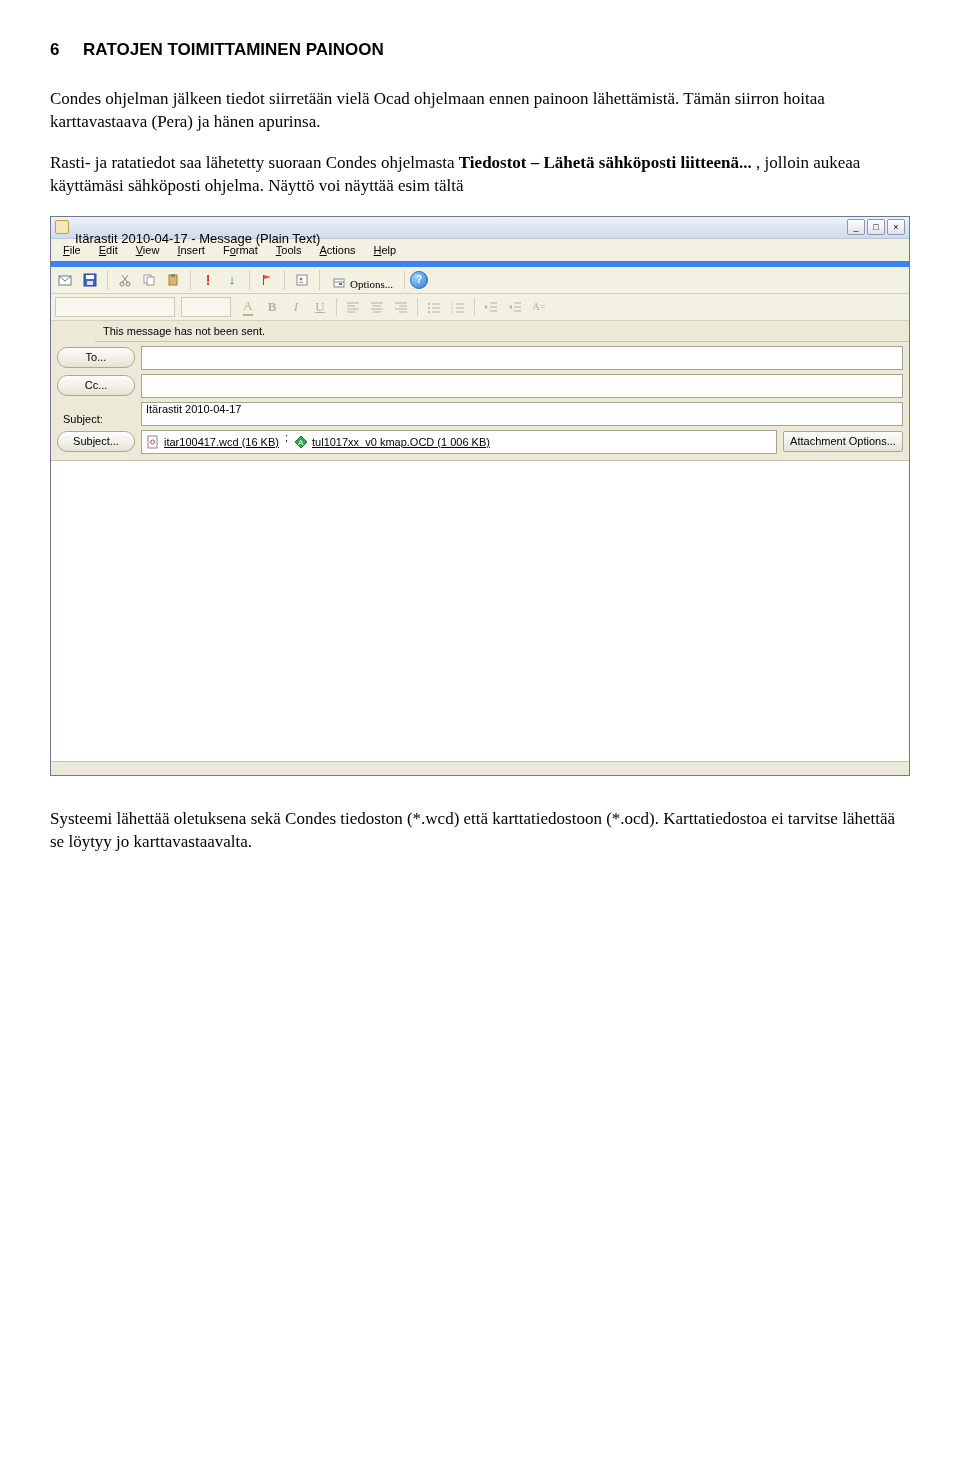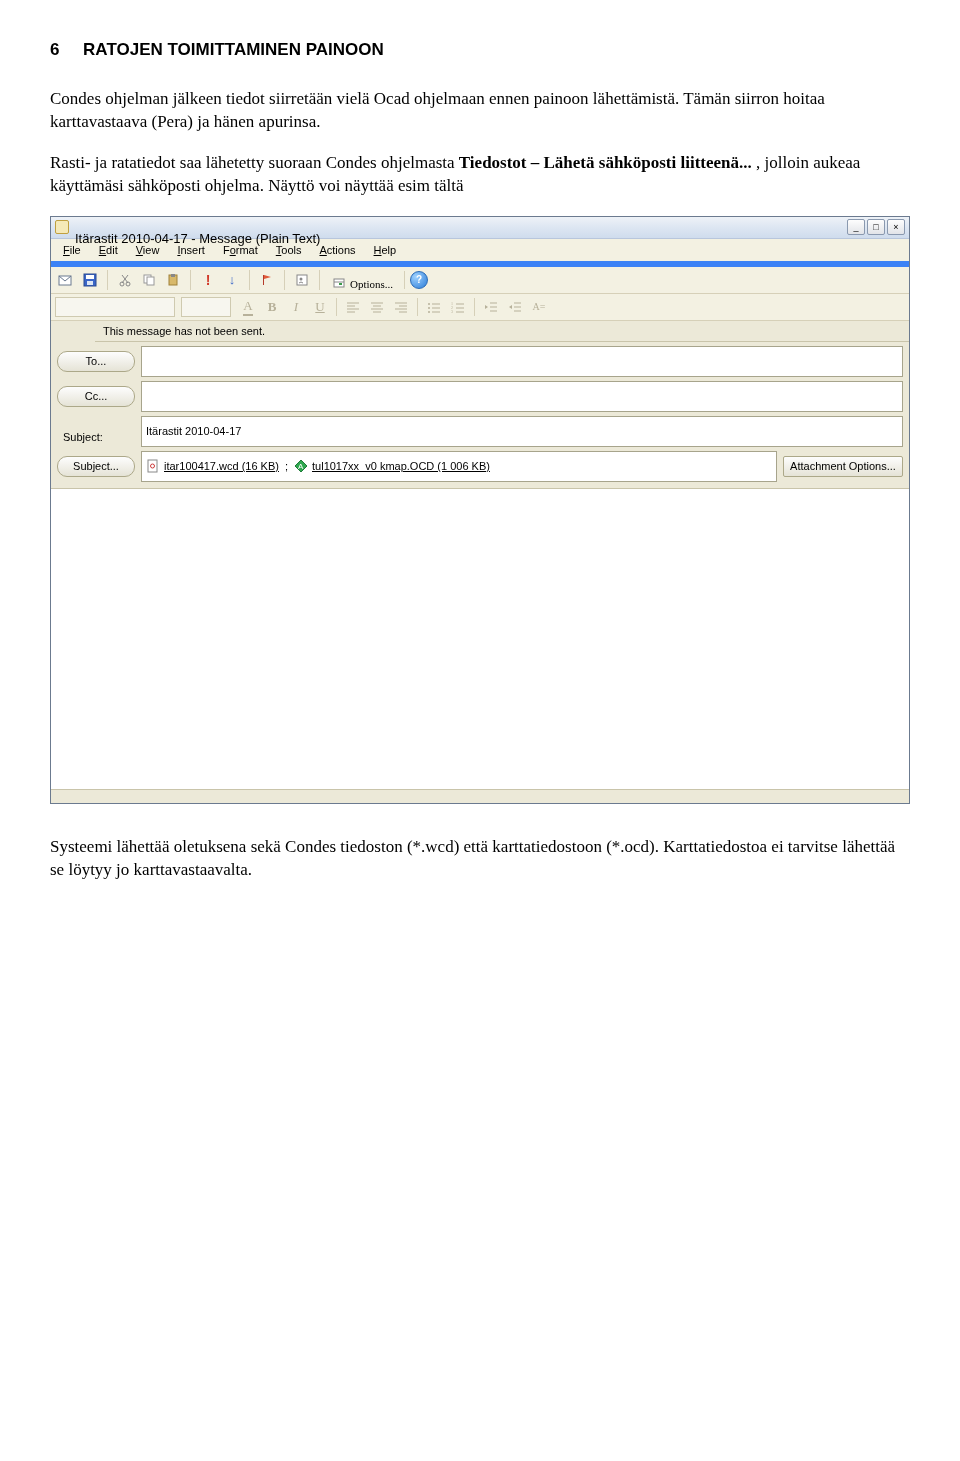--- a/index.html
+++ b/index.html
@@ -164,27 +164,26 @@
     line-height:19px;
   }
   .field-label{
     width:78px;
     font-size:11px;
     padding-left:6px;
     margin-top:11px;
   }
   .field-input {
     flex:1;
-    height:31px;
+    height:24px;
     background:#fff;
     border:1px solid #a7a48c;
     padding:0 4px;
     font-size:11px;
     display:flex;
-    align-items:center;
     gap:6px;
   }
   .attach-options{
     width:120px;height:21px;
     background:linear-gradient(#fdfdfd,#e5e3d6);
     border:1px solid #aca889;
     border-radius:2px;
     font-size:11px;
     text-align:center;
     line-height:19px;

